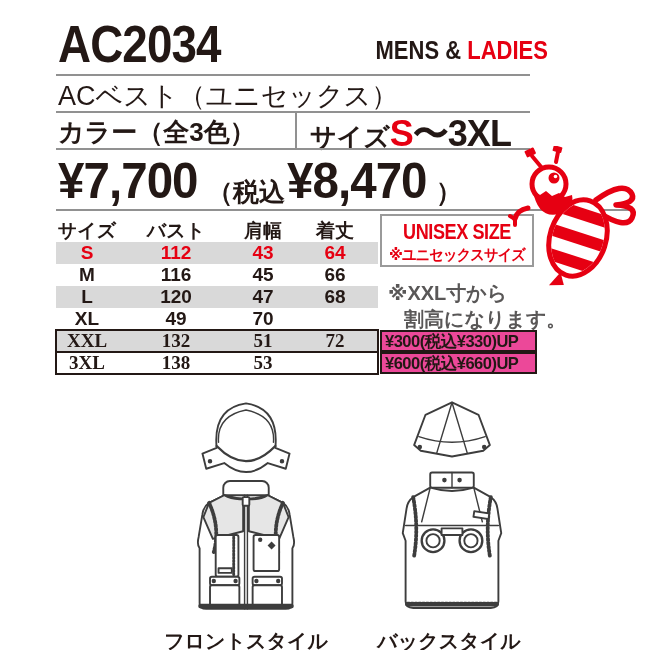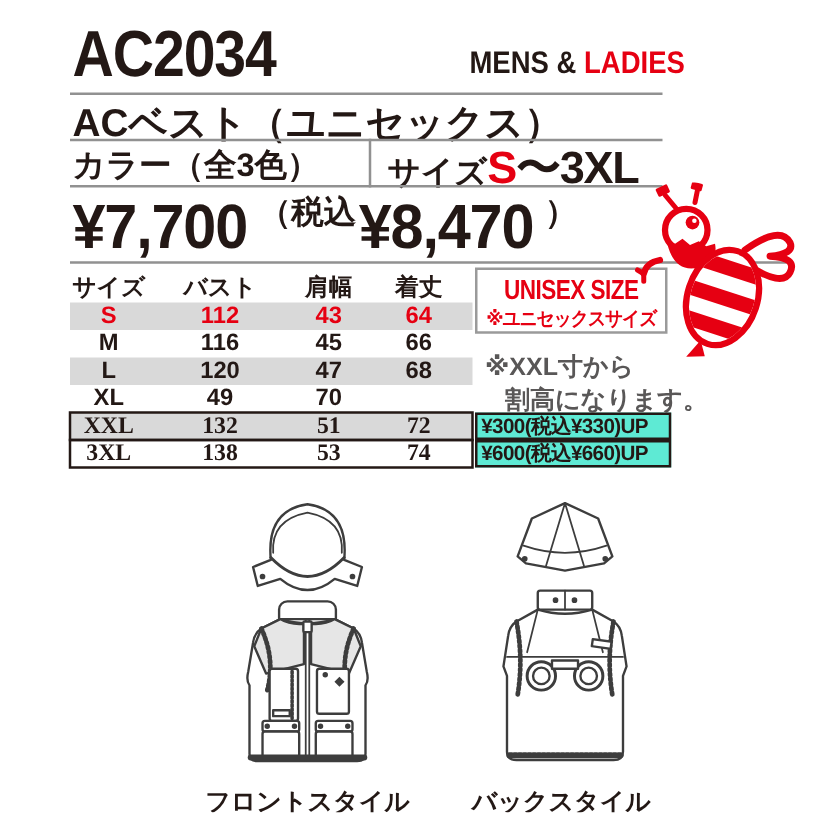--- a/index.html
+++ b/index.html
@@ -12,40 +12,40 @@
 
   
   .code{left:58px;top:14px;font-size:52px;font-weight:900;letter-spacing:-1px;
         transform:scaleX(.88);transform-origin:left top;white-space:nowrap;}
   .audience{right:102px;top:36px;font-size:25px;font-weight:800;letter-spacing:0;
         transform:scaleX(.88);transform-origin:right top;white-space:nowrap;}
   .rule{background:#919191;height:2px;left:56px;width:474px;}
   .r1{top:74px;} .r2{top:111px;} .r3{top:148px;}
   .r4{top:209px;width:574px;}
   .vdiv{left:295px;top:111px;width:2px;height:39px;background:#919191;}
-  .pname{left:58px;top:78px;font-size:31px;font-weight:700;white-space:nowrap;}
+  .pname{left:58px;top:78px;font-size:27px;font-weight:400;white-space:nowrap;}
   .colorcell{left:58px;top:115px;font-size:26px;font-weight:700;white-space:nowrap;}
   .sizecell{left:310px;top:110px;white-space:nowrap;display:flex;align-items:baseline;}
   .sizecell .lbl{font-size:26px;font-weight:800;}
   .sizecell .big{font-size:36px;font-weight:900;letter-spacing:-1px;}
-  .price{left:58px;top:152px;display:flex;align-items:flex-start;white-space:nowrap;}
+  .price{left:58px;top:152px;display:flex;align-items:flex-end;white-space:nowrap;}
   .price .big{font-size:50px;font-weight:900;letter-spacing:-1px;transform:scaleX(.95);transform-origin:left bottom;}
   .price .small{font-size:26px;font-weight:800;margin:0 2px;}
 
   
   .stable{left:56px;top:220px;width:322px;}
   .trow{height:22px;display:grid;grid-template-columns:62px 116px 58px 86px;
         align-items:center;text-align:center;font-size:19px;font-weight:700;line-height:22px;}
   .trow.shade{background:#d9d9d9;}
   .trow.boxed{outline:2px solid #231815;outline-offset:-1px;font-family:Liberation Serif, serif;}
   .trow.hl span{color:#e60012;}
 
   .priceup{left:380px;width:157px;height:22px;border:2px solid #231815;box-sizing:border-box;
         font-size:16.5px;font-weight:700;line-height:18px;padding-left:3px;white-space:nowrap;
-        letter-spacing:-0.5px;background:#5eead4;}
+        letter-spacing:-0.5px;background:#ec4899;}
   .pu1{top:330px;} .pu2{top:352px;}
 
   
   .badge{left:380px;top:214px;width:154px;height:53px;border:2px solid #9a9a9a;box-sizing:border-box;
         background:#fff;text-align:center;z-index:1;}
   .badge .t1{display:block;margin-top:3px;font-size:22px;font-weight:900;color:#e60012;
         transform:scaleX(.82);transform-origin:center;white-space:nowrap;letter-spacing:-0.5px;}
   .badge .t2{display:block;font-size:15.5px;font-weight:700;color:#e60012;white-space:nowrap;
         transform:scaleX(.92);transform-origin:center;letter-spacing:-1px;}
 
@@ -127,21 +127,20 @@
     <div class="trow shade boxed">
       <span>XXL</span>
       <span>132</span>
       <span>51</span>
       <span>72</span>
     </div>
     <div class="trow boxed">
       <span>3XL</span>
       <span>138</span>
       <span>53</span>
-      <span>74</span>
     </div>
   </div>
 
   <div class="abs priceup pu1">¥300(税込¥330)UP</div>
   <div class="abs priceup pu2">¥600(税込¥660)UP</div>
 
   <div class="abs note1">※XXL寸から</div>
 
   <div class="abs badge">
     <span class="t1">UNISEX SIZE</span>

